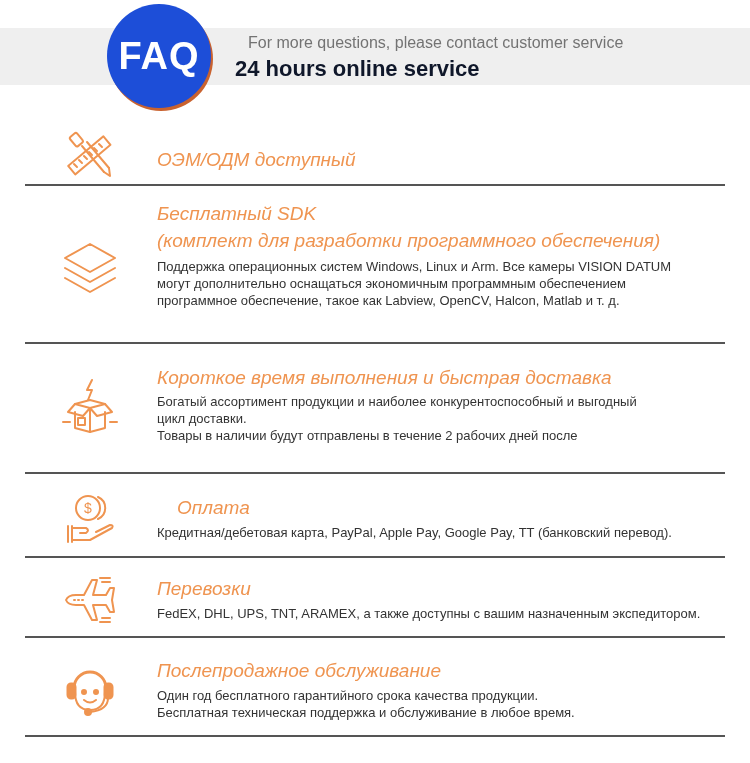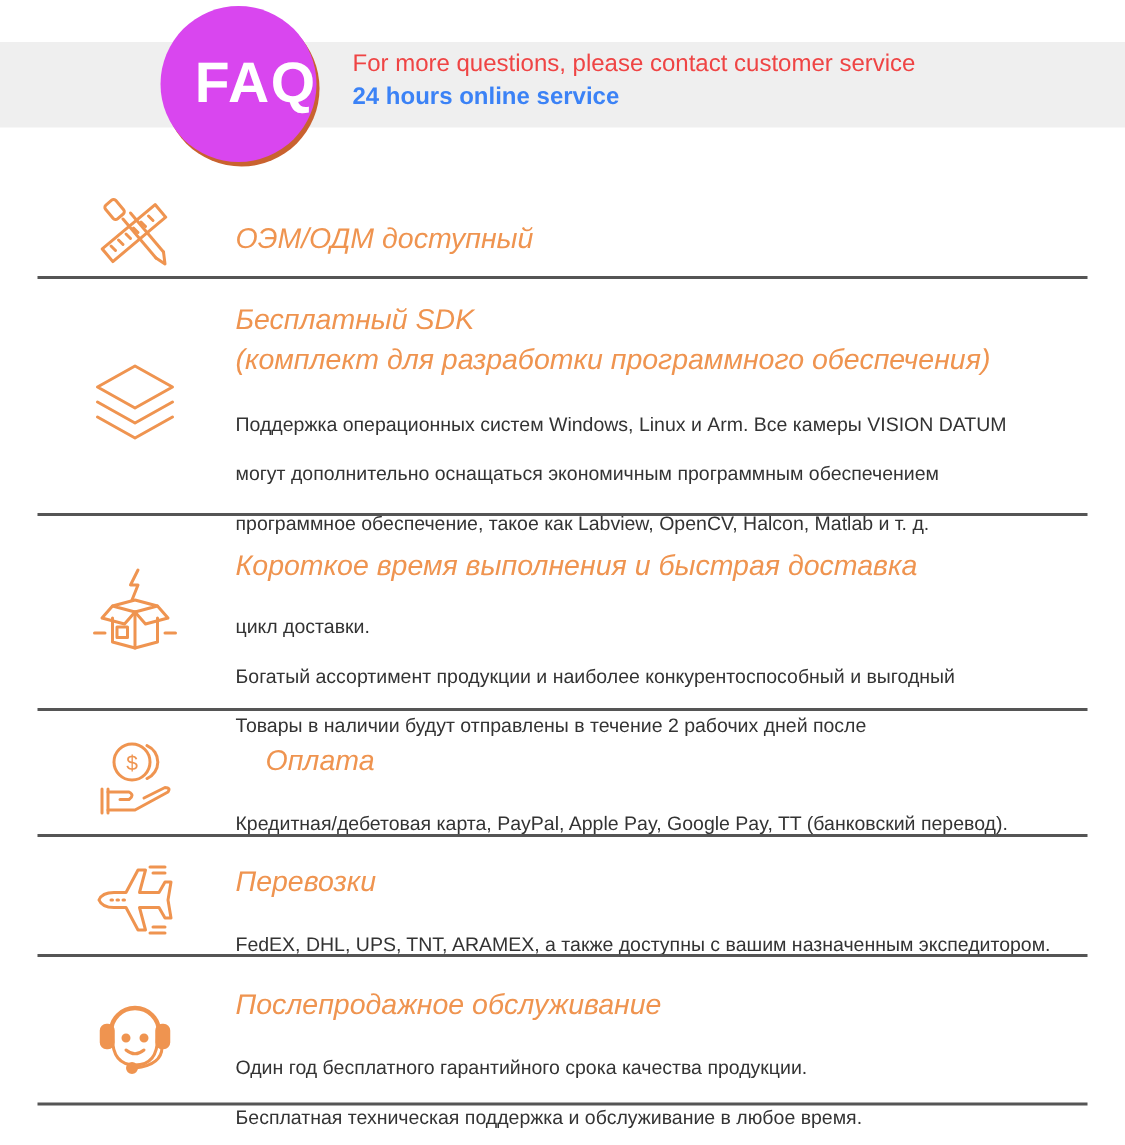--- a/index.html
+++ b/index.html
@@ -1,34 +1,34 @@
 <!DOCTYPE html>
 <html><head>
 <meta charset="utf-8">
 <style>
   html, body { margin: 0; padding: 0; background: #ffffff; }
   body { width: 750px; height: 763px; position: relative; overflow: hidden;
          font-family: "Liberation Sans", sans-serif; color: #333; }
 
   .banner { position: absolute; left: 0; top: 28px; width: 750px; height: 57px; background: #efefef; }
   .faq-badge { position: absolute; left: 107px; top: 4px; width: 104px; height: 104px; border-radius: 50%;
-               background: #d946ef; box-shadow: 2px 3px 0 #c9622f; display: flex; align-items: center;
-               justify-content: flex-end; }
+               background: #1d4ed8; box-shadow: 2px 3px 0 #c9622f; display: flex; align-items: center;
+               justify-content: center; }
   .faq-badge span { color: #fff; font-weight: bold; font-size: 38px; letter-spacing: 1px; font-family: "Liberation Sans", sans-serif; }
-  .banner-sub { position: absolute; left: 235px; top: 34px; font-size: 16px; color: #ef4444; }
-  .banner-title { position: absolute; left: 235px; top: 56px; font-size: 16px; font-weight: bold; color: #3b82f6; }
+  .banner-sub { position: absolute; left: 248px; top: 34px; font-size: 16px; color: #737373; }
+  .banner-title { position: absolute; left: 235px; top: 56px; font-size: 22px; font-weight: bold; color: #0f172a; }
 
   .divider { position: absolute; left: 25px; width: 700px; height: 2px; background: #555; }
 
   .section { position: absolute; left: 0; width: 750px; }
   .icon { position: absolute; left: 60px; width: 60px; height: 56px; }
   .icon svg { width: 100%; height: 100%; }
   .title { position: absolute; left: 157px; font-size: 19px; font-weight: normal; font-style: italic; color: #ef9450; line-height: 27px; }
   .desc { position: absolute; left: 157px; font-size: 13px; color: #333; line-height: 17px; }
-  .desc div { white-space: nowrap; margin-top: 16px; }
+  .desc div { white-space: nowrap; }
 </style>
 </head>
 <body>
 
 <div class="banner"></div>
 <div class="faq-badge">
   <span>FAQ</span>
 </div>
 <div class="banner-sub">For more questions, please contact customer service</div>
 <div class="banner-title">24 hours online service</div>
@@ -82,22 +82,22 @@
       <path d="M45 26 L52 34 L37 38 L30 30"></path>
       <path d="M15 34 L15 50 L30 54 L45 50 L45 34"></path>
       <line x1="30" y1="30" x2="30" y2="54"></line>
       <rect x="18" y="40" width="7" height="7"></rect>
       <line x1="3" y1="44" x2="10" y2="44"></line>
         <line x1="50" y1="44" x2="57" y2="44"></line>
     </svg>
   </div>
   <div class="title" style="top:364px;">Короткое время выполнения и быстрая доставка</div>
   <div class="desc" style="top:393px;">
+    <div>Богатый ассортимент продукции и наиболее конкурентоспособный и выгодный</div>
     <div>цикл доставки.</div>
-    <div>Богатый ассортимент продукции и наиболее конкурентоспособный и выгодный</div>
     <div>Товары в наличии будут отправлены в течение 2 рабочих дней после</div>
   </div>
 </div>
 <div class="divider" style="top:472px;"></div>
 
 <div class="section">
   <div class="icon" style="top:492px;">
     <svg viewBox="0 0 60 56" fill="none" stroke="#ef9450" stroke-width="2" stroke-linejoin="round" stroke-linecap="round">
       <circle cx="28" cy="16" r="12"></circle>
       <path d="M34 5 A12 12 0 0 1 34 27" transform="translate(4 0)"></path>

